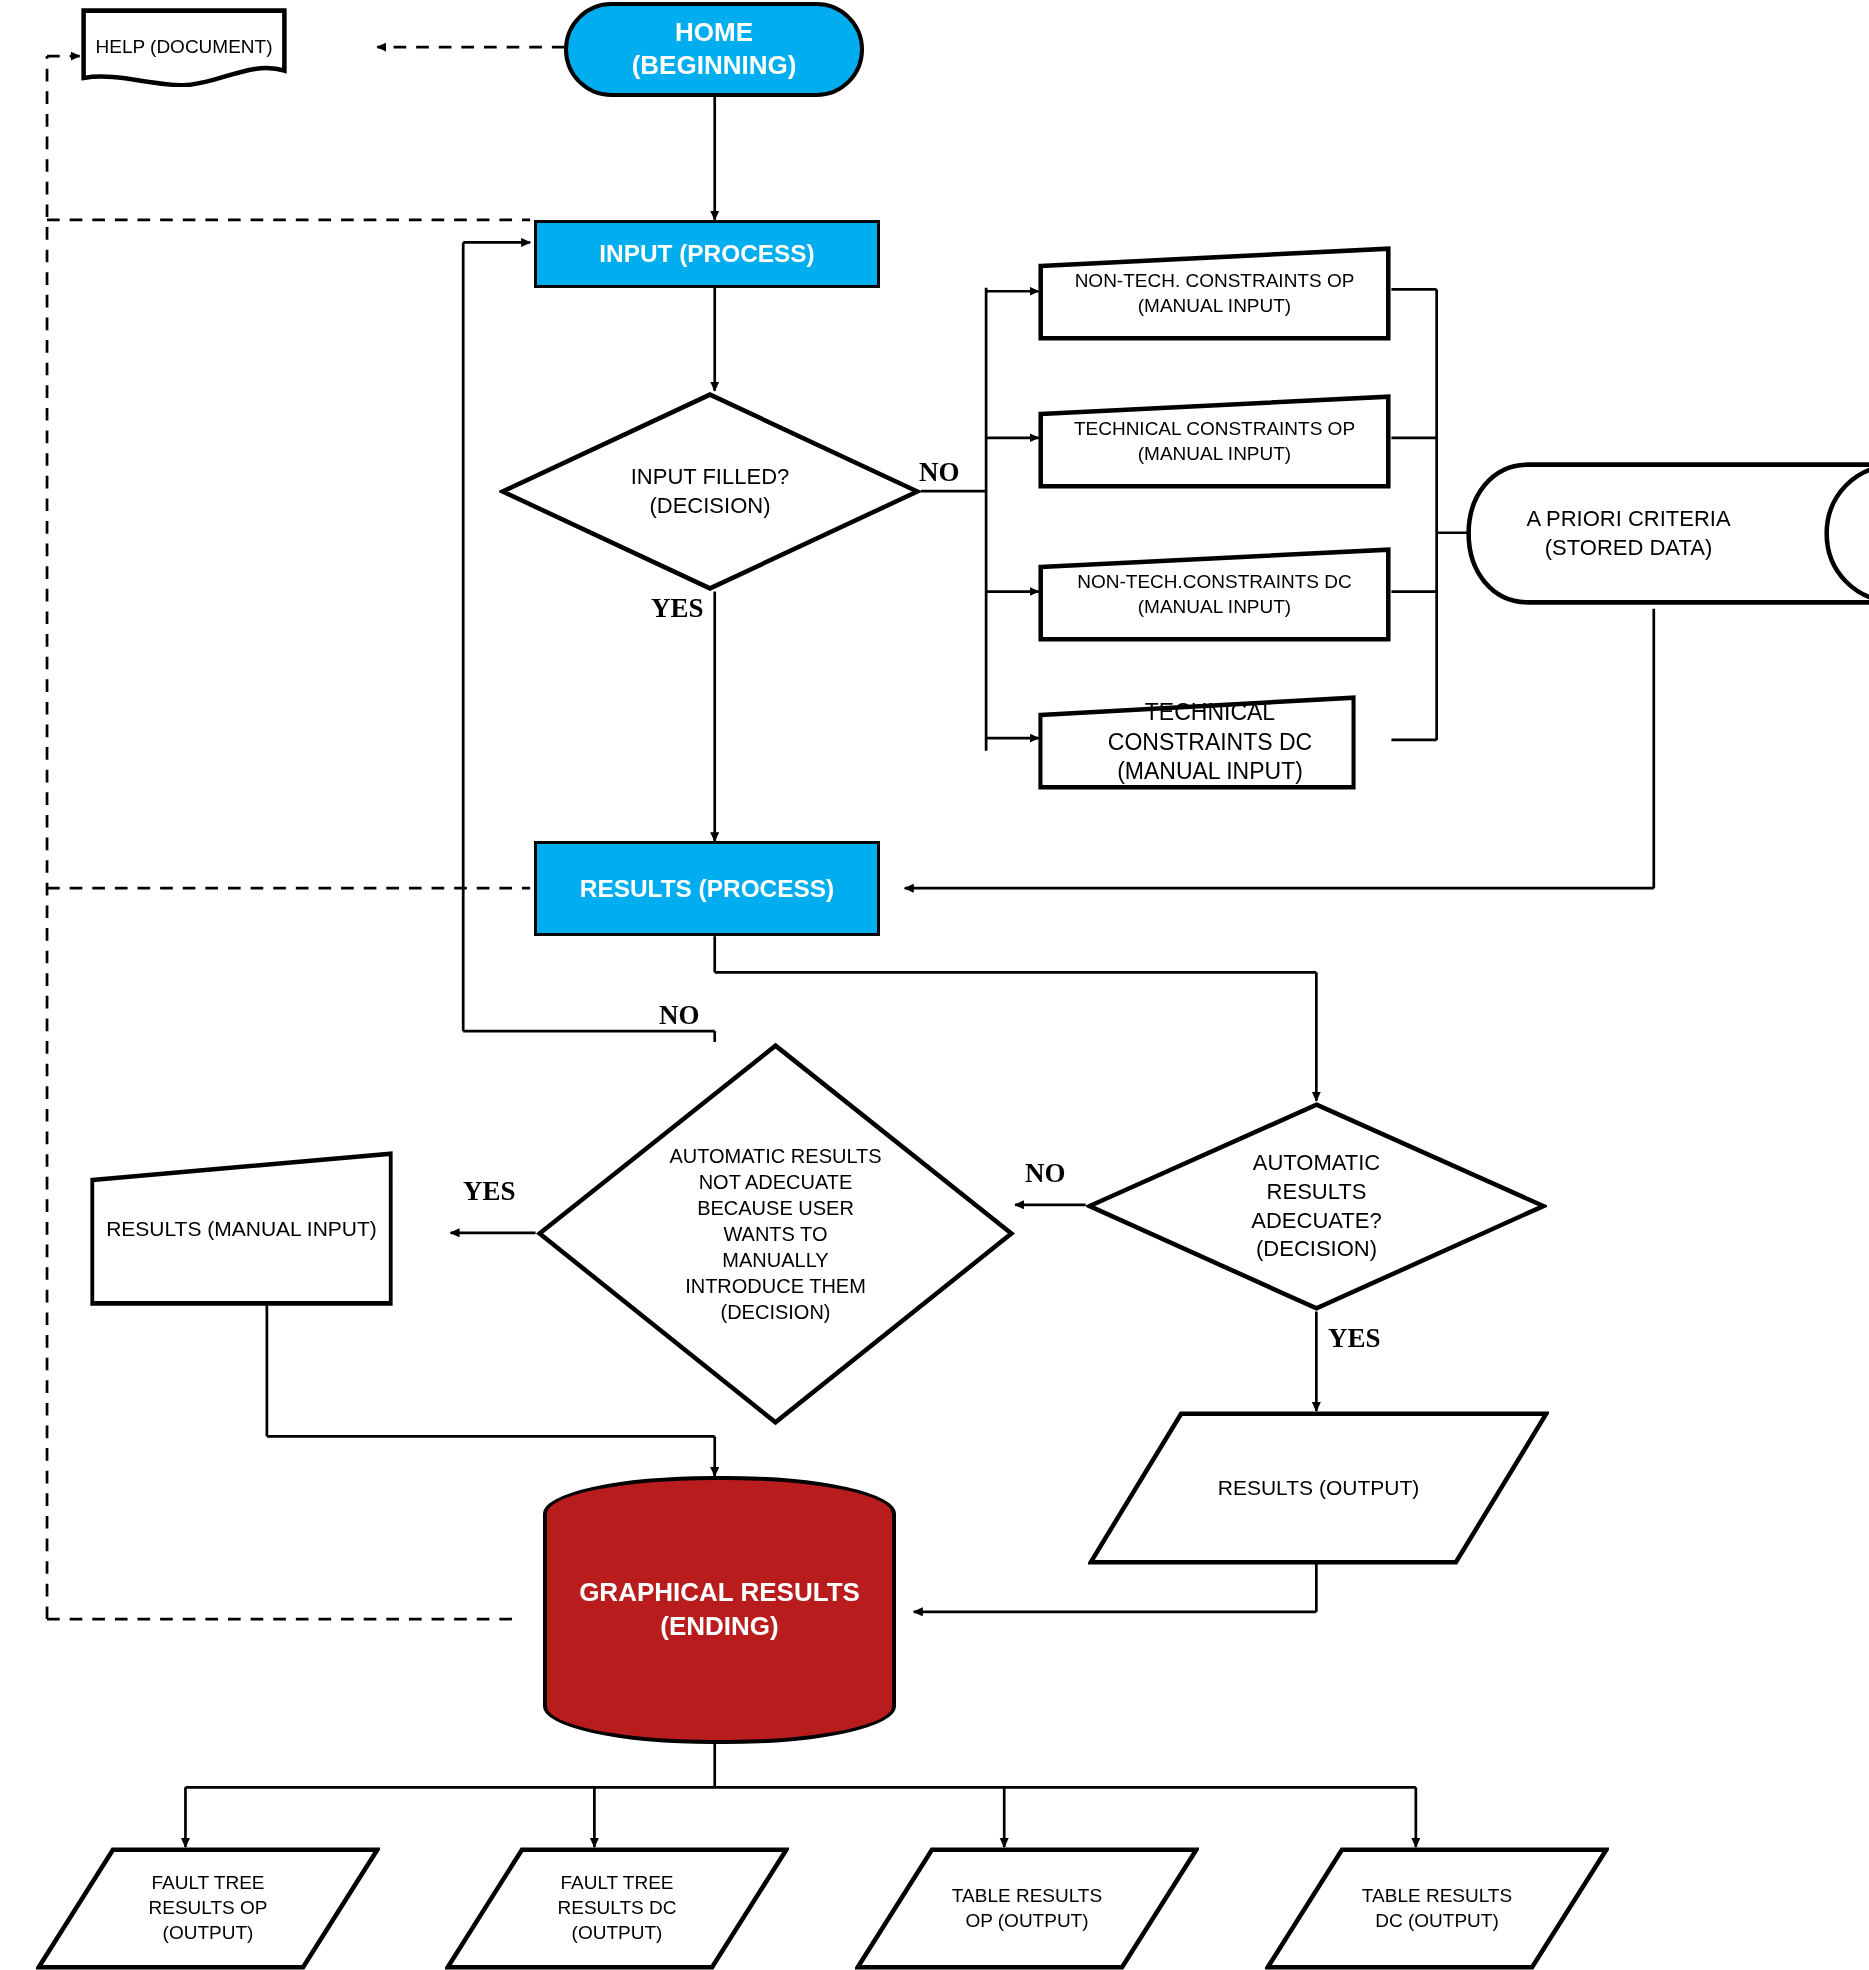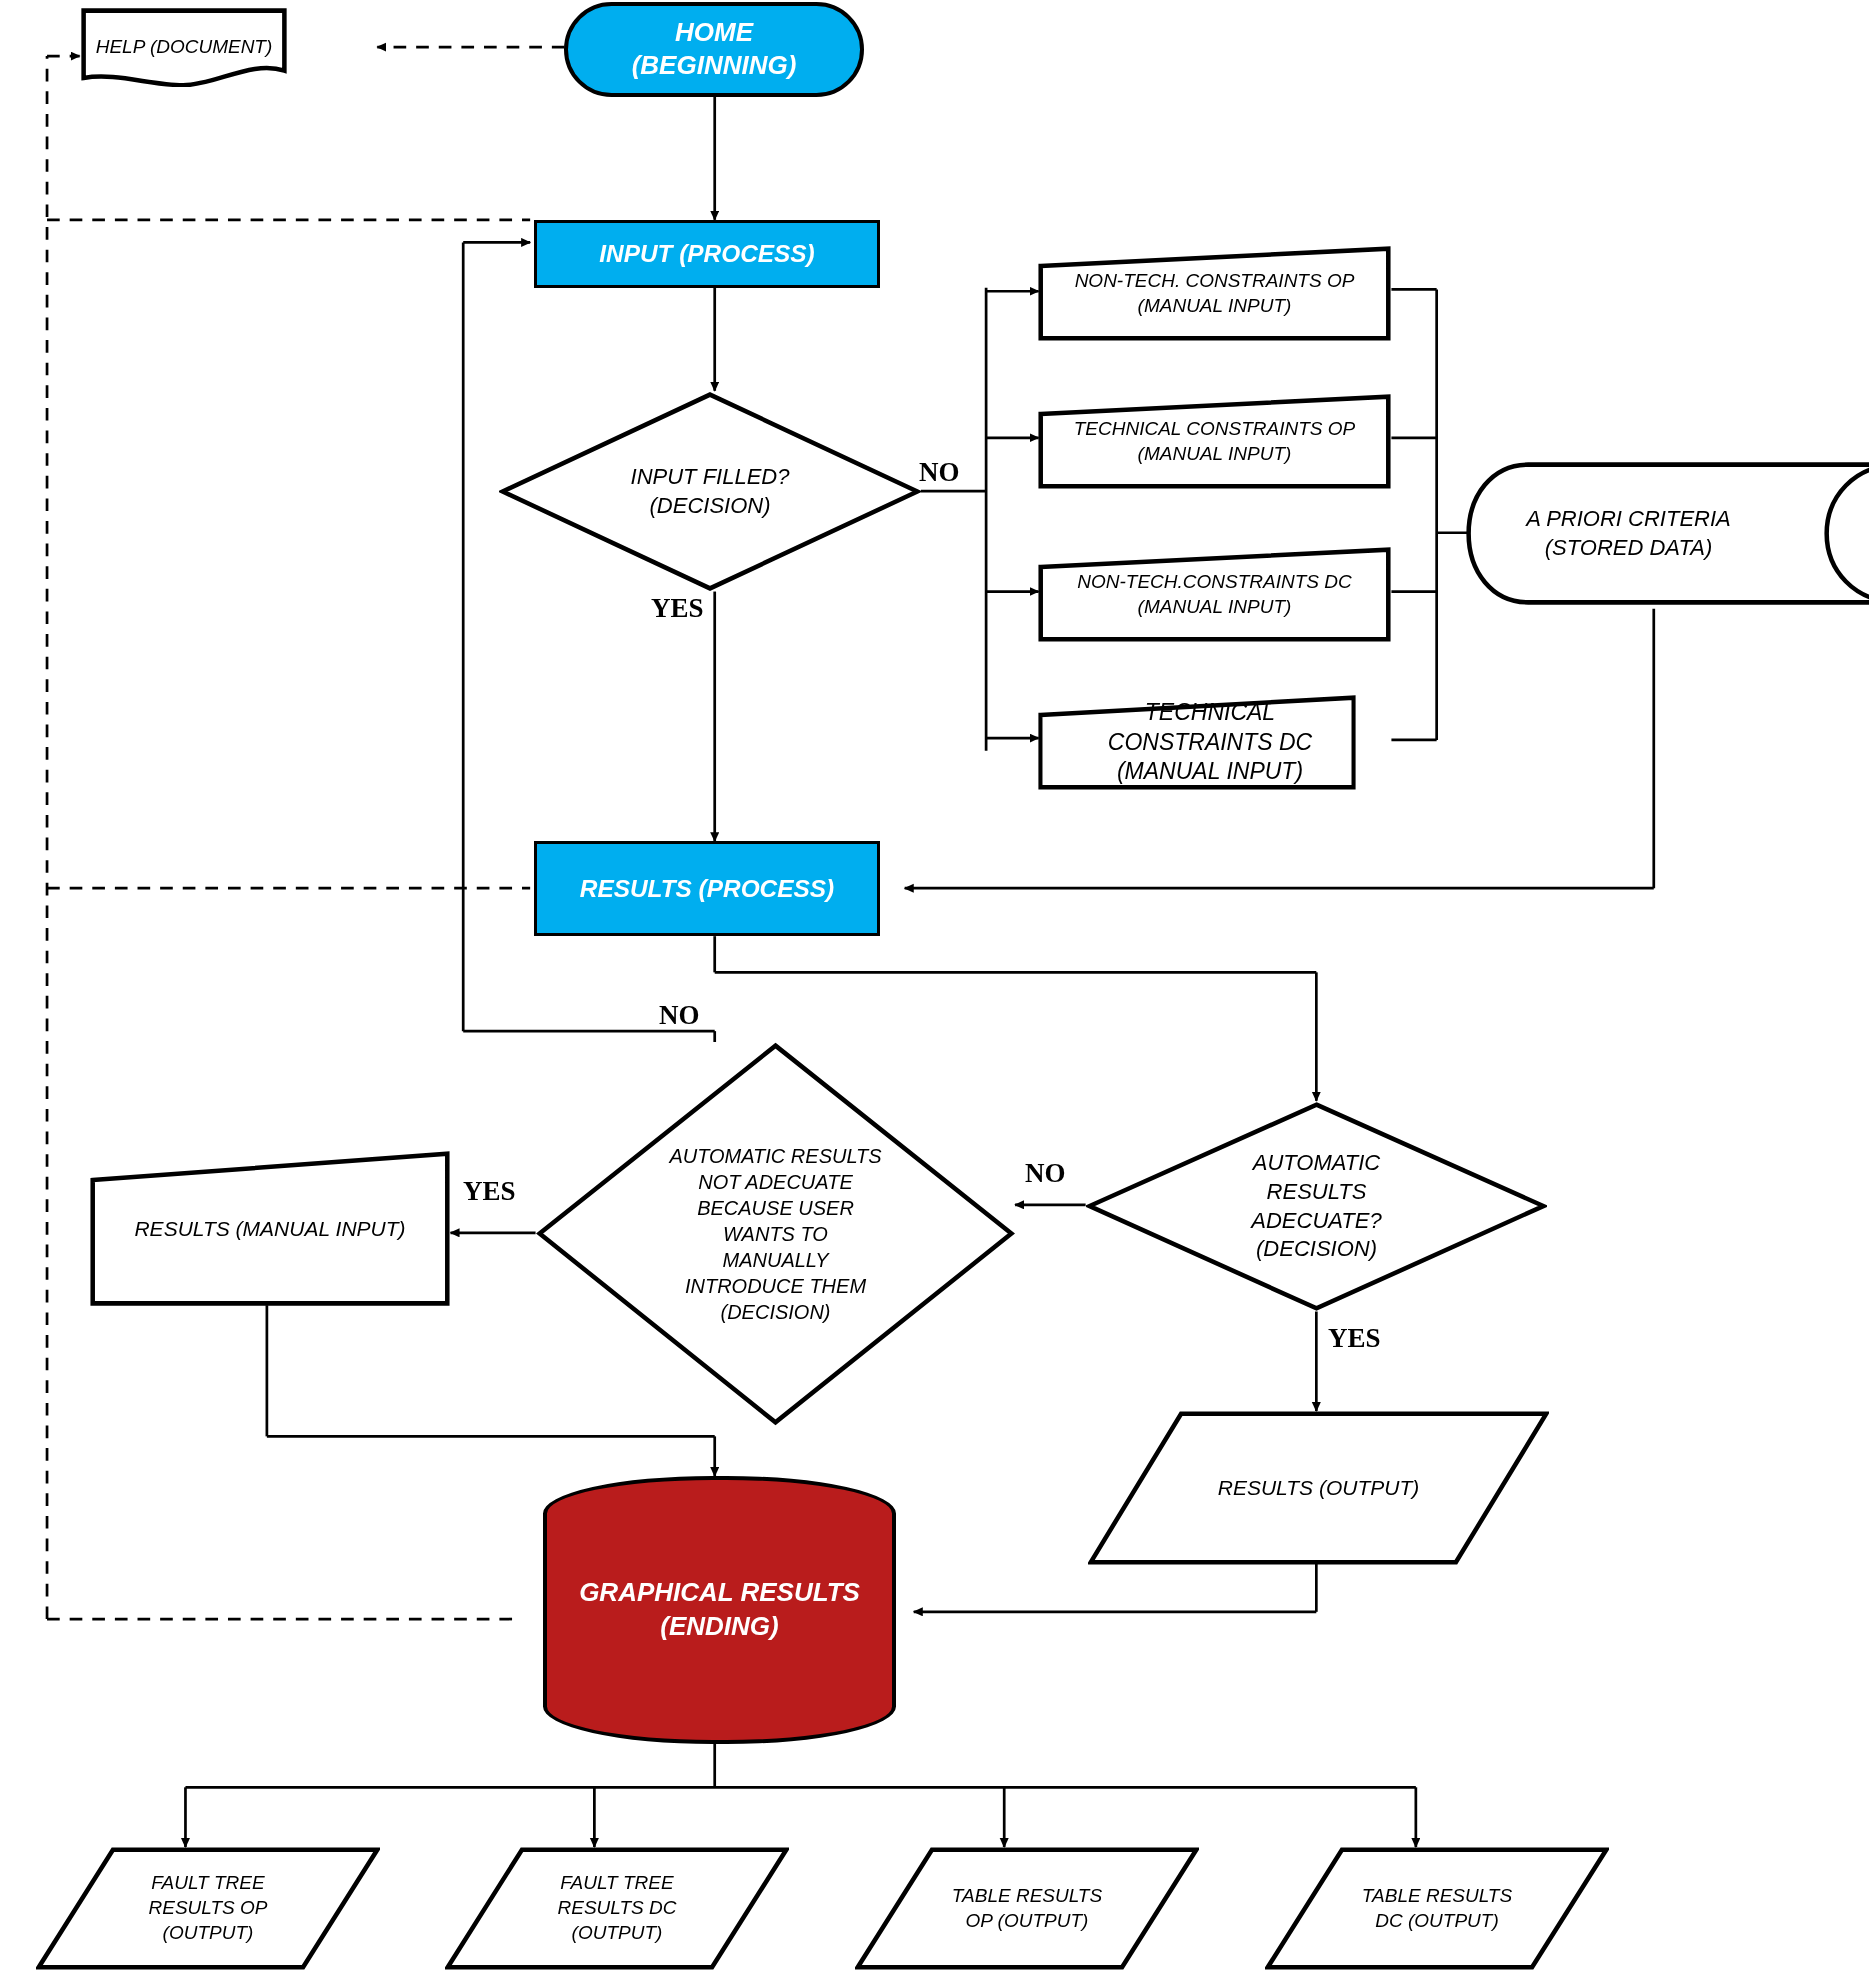--- a/index.html
+++ b/index.html
@@ -2,21 +2,21 @@
 <html style="font-size:14.5px"><head>
 <meta charset="utf-8">
 <style>
   html,body{margin:0;padding:0;background:#ffffff;}
   body{width:1870px;height:1970px;font-family:"Liberation Sans",sans-serif;}
   #stage{position:relative;width:1870px;height:1970px;overflow:hidden;background:#fff;}
   svg#wires{position:absolute;left:0;top:0;width:1870px;height:1970px;}
 
   .node{position:absolute;box-sizing:border-box;display:flex;align-items:center;
         justify-content:center;text-align:center;line-height:1.3;}
-  .node .lbl{position:relative;z-index:3;white-space:pre-line;font-style:italic;}
+  .node .lbl{position:relative;z-index:3;white-space:pre-line;}
 
   
   .proc{background:#00AEEF;border:3.6px solid #000;color:#fff;font-weight:bold;}
 
   
   .begin{background:#00AEEF;border:4.5px solid #000;color:#fff;font-weight:bold;
          border-radius:9045px;}
 
   
   .ending{background:#b91c1c;border:4.5px solid #000;color:#fff;font-weight:bold;
@@ -195,21 +195,21 @@
     </svg>
     <span class="lbl lbl-black">AUTOMATIC RESULTS
 NOT ADECUATE
 BECAUSE USER
 WANTS TO
 MANUALLY
 INTRODUCE THEM
 (DECISION)</span>
   </div>
 
-  <div class="node shp" style="left:90px;top:1151px;width:360px;height:156px;font-size:21px;">
+  <div class="node shp" style="left:90px;top:1151px;width:303px;height:156px;font-size:21px;">
     <svg viewBox="0 0 398 172" preserveAspectRatio="none">
       <polygon points="3,32 395,3 395,168 3,168" fill="#fff" stroke="#000" stroke-width="5"></polygon>
     </svg>
     <span class="lbl lbl-black">RESULTS (MANUAL INPUT)</span>
   </div>
 
   <div class="node shp" style="left:1088px;top:1411px;width:461px;height:154px;font-size:21px;">
     <svg viewBox="0 0 510 170" preserveAspectRatio="none">
       <polygon points="103,3 507,3 407,167 3,167" fill="#fff" stroke="#000" stroke-width="5"></polygon>
     </svg>

